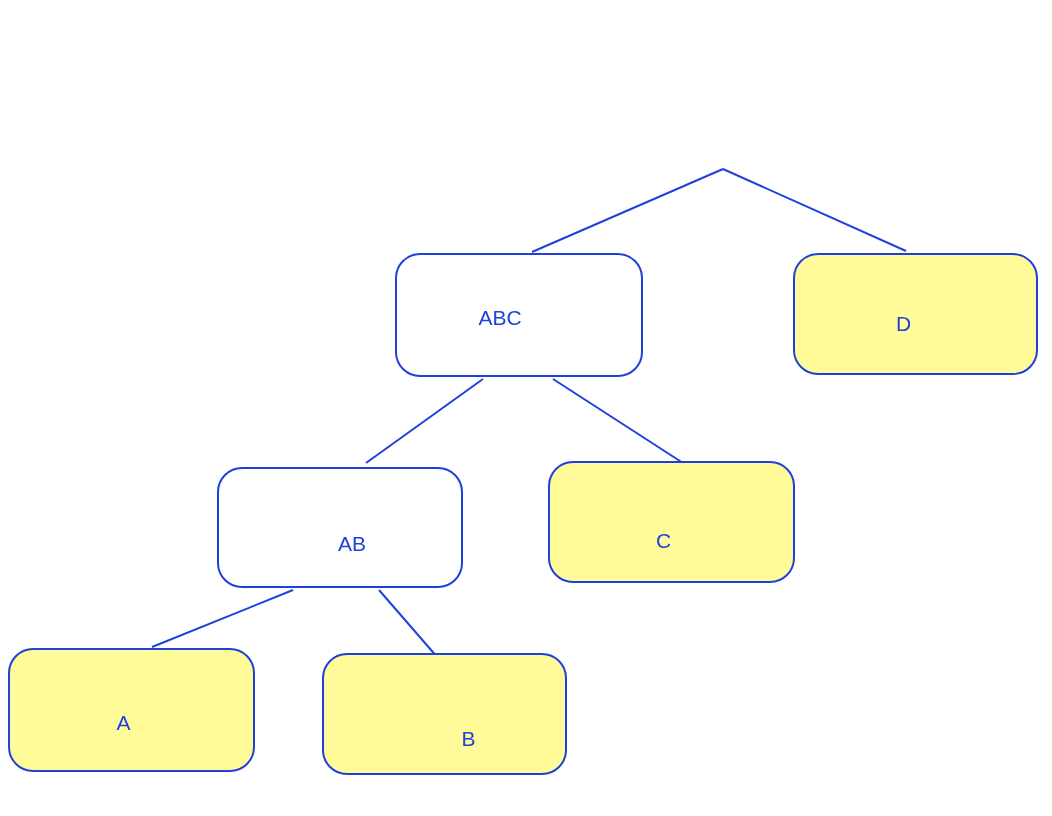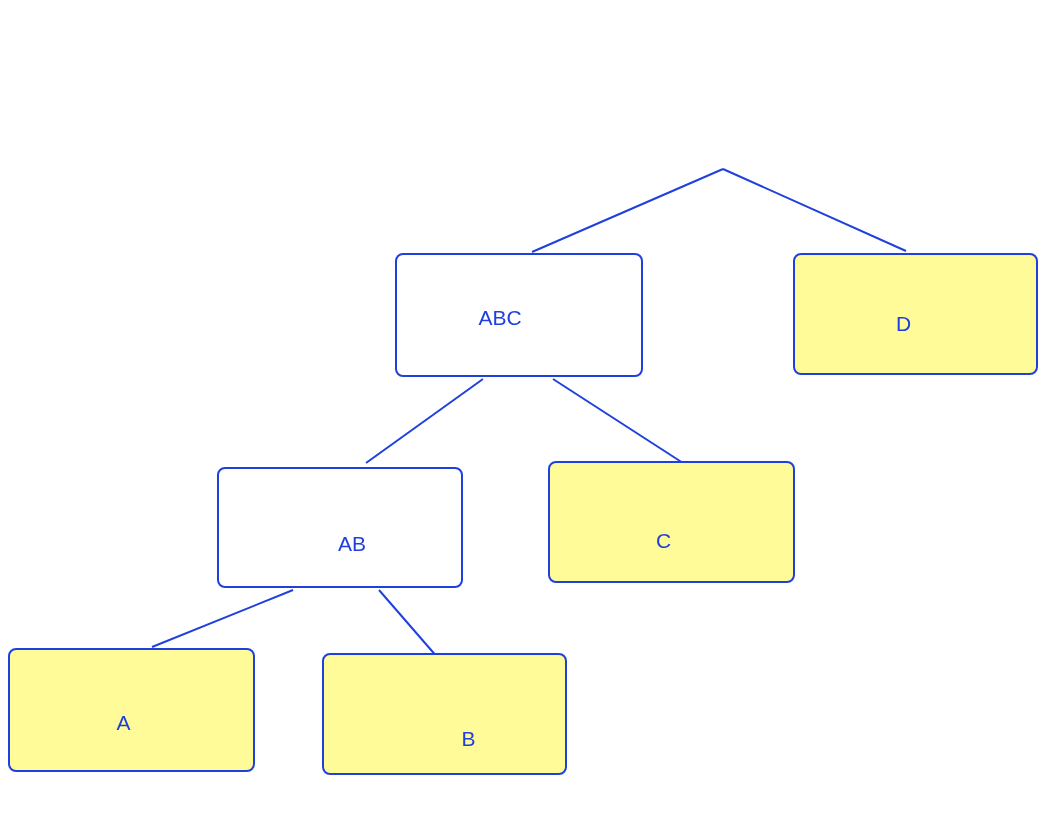--- a/index.html
+++ b/index.html
@@ -25,21 +25,21 @@
     height: 816px;
   }
   .edges line {
     stroke: var(--outline, #2040dd);
     stroke-width: 2;
   }
   .node {
     position: absolute;
     box-sizing: border-box;
     border: 2px solid var(--outline, #2040dd);
-    border-radius: 8px;
+    border-radius: 25px;
     display: flex;
     align-items: center;
     justify-content: center;
     background: var(--plain, #ffffff);
   }
   .node.highlight {
     background: var(--hl, #fffb99);
   }
   .node .label {
     color: var(--txt, #2040dd);

